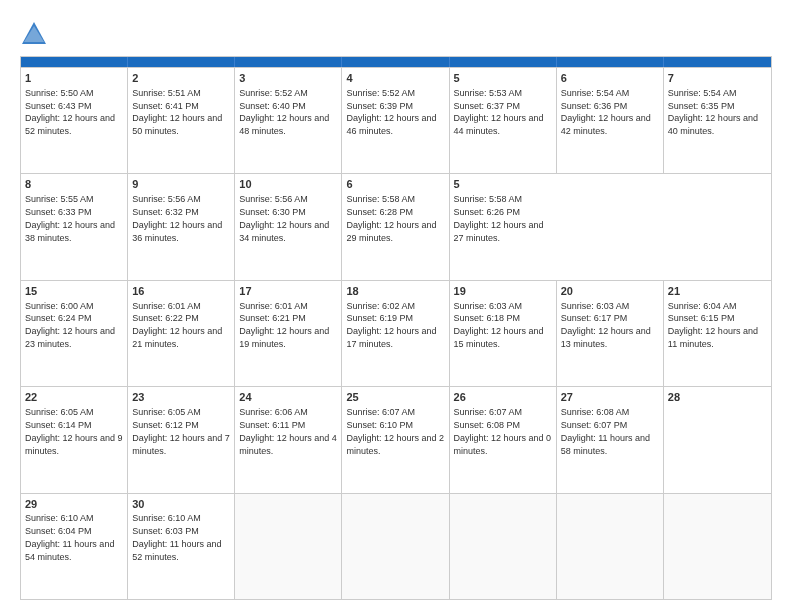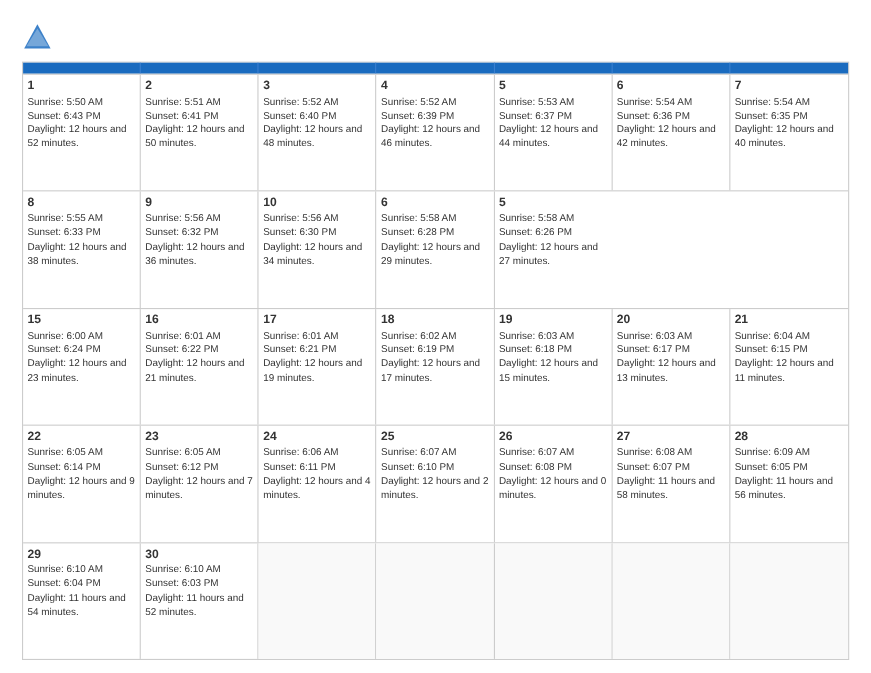--- a/index.html
+++ b/index.html
@@ -222,23 +222,21 @@
 Daylight: 12 hours and 4 minutes.</span></div>
           <div class="cal-cell"><span class="day-num">25</span><span class="cal-cell-text" style="white-space: pre-line;">Sunrise: 6:07 AM
 Sunset: 6:10 PM
 Daylight: 12 hours and 2 minutes.</span></div>
           <div class="cal-cell"><span class="day-num">26</span><span class="cal-cell-text" style="white-space: pre-line;">Sunrise: 6:07 AM
 Sunset: 6:08 PM
 Daylight: 12 hours and 0 minutes.</span></div>
           <div class="cal-cell"><span class="day-num">27</span><span class="cal-cell-text" style="white-space: pre-line;">Sunrise: 6:08 AM
 Sunset: 6:07 PM
 Daylight: 11 hours and 58 minutes.</span></div>
-          <div class="cal-cell"><span class="day-num">28</span><span class="cal-cell-text" style="white-space: pre-line;">Sunrise: 6:09 AM
-Sunset: 6:05 PM
-Daylight: 11 hours and 56 minutes.</span></div>
+          <div class="cal-cell"><span class="day-num">28</span></div>
         </div>
         <div class="cal-row">
           <div class="cal-cell"><span class="day-num">29</span><span class="cal-cell-text" style="white-space: pre-line;">Sunrise: 6:10 AM
 Sunset: 6:04 PM
 Daylight: 11 hours and 54 minutes.</span></div>
           <div class="cal-cell"><span class="day-num">30</span><span class="cal-cell-text" style="white-space: pre-line;">Sunrise: 6:10 AM
 Sunset: 6:03 PM
 Daylight: 11 hours and 52 minutes.</span></div>
           <div class="cal-cell empty"></div>
           <div class="cal-cell empty"></div>

